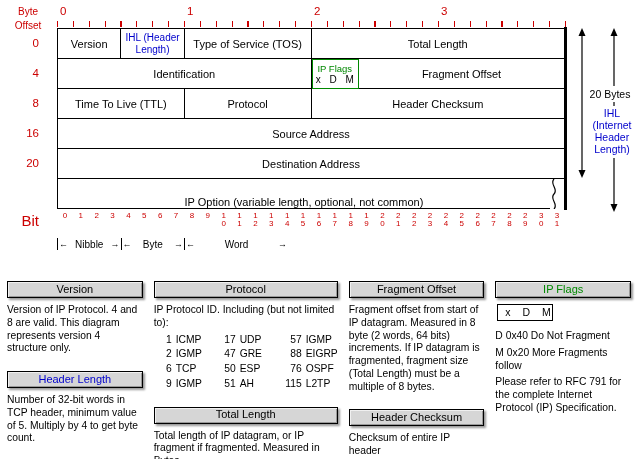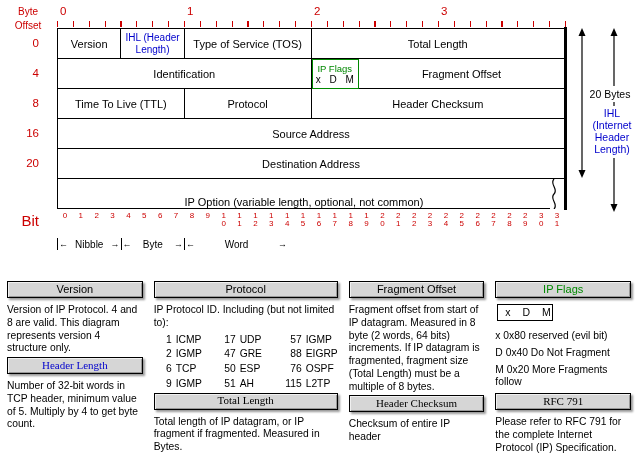--- a/index.html
+++ b/index.html
@@ -44,21 +44,21 @@
   .seg-nibble{width:63.5px}.seg-byte{width:63.5px}.seg-word{width:104px}
   .ar { font-size:9px; line-height:9px; }
 
   
   .info { position:absolute; left:7px; top:281px; width:624px; display:flex; gap:11px; }
   .col { flex:1; font-size:10.3px; line-height:1.24; color:#000; }
   .btitle { background:#d6d6d6; border:1px solid #000; height:17px; display:flex; align-items:center;
             justify-content:center; font-size:11px;
             box-shadow:inset 1px 1px 0 #f0f0f0, inset -1px -1px 0 #999, 1.5px 1.5px 2px rgba(0,0,0,0.4);
             margin-bottom:6px; }
-  .btitle.second { margin-top:2px;font-family:Liberation Serif, serif; }
+  .btitle.second { margin-top:16px; }
   .t-blue { color:#0000cc; }
   .t-green { color:#008800; }
   .ptgrid { display:grid; grid-template-columns:16px 36px 20px 32px 26px auto;
             column-gap:4px; row-gap:2px; margin:4px 0 0 2px; }
   .ptnum { text-align:right; }
   .flagbox { width:56px; border:1px solid #000; font-size:10.5px; padding:1px 0 1px 7px;
              word-spacing:9px; margin:3px 0 9px 2px; background:#fff; }
   .flaglines div { margin-bottom:4px; }
 </style>
 </head>
@@ -279,24 +279,20 @@
       </div>
       <p>Checksum of entire IP header</p>
     </div>
 
     <div class="col">
       <div class="btitle">
         <span class="t-green">IP Flags</span>
       </div>
       <div class="flagbox">x D M</div>
       <div class="flaglines">
-        <div>x  0x80 reserved (evil bit)</div>
         <div>D  0x40 Do Not Fragment</div>
         <div>M  0x20 More Fragments follow</div>
       </div>
-      <div class="btitle second">
-        <span>RFC 791</span>
-      </div>
       <p>Please refer to RFC 791 for the complete Internet Protocol (IP) Specification.</p>
     </div>
 
   </div>
 </div>
 
 </body></html>

